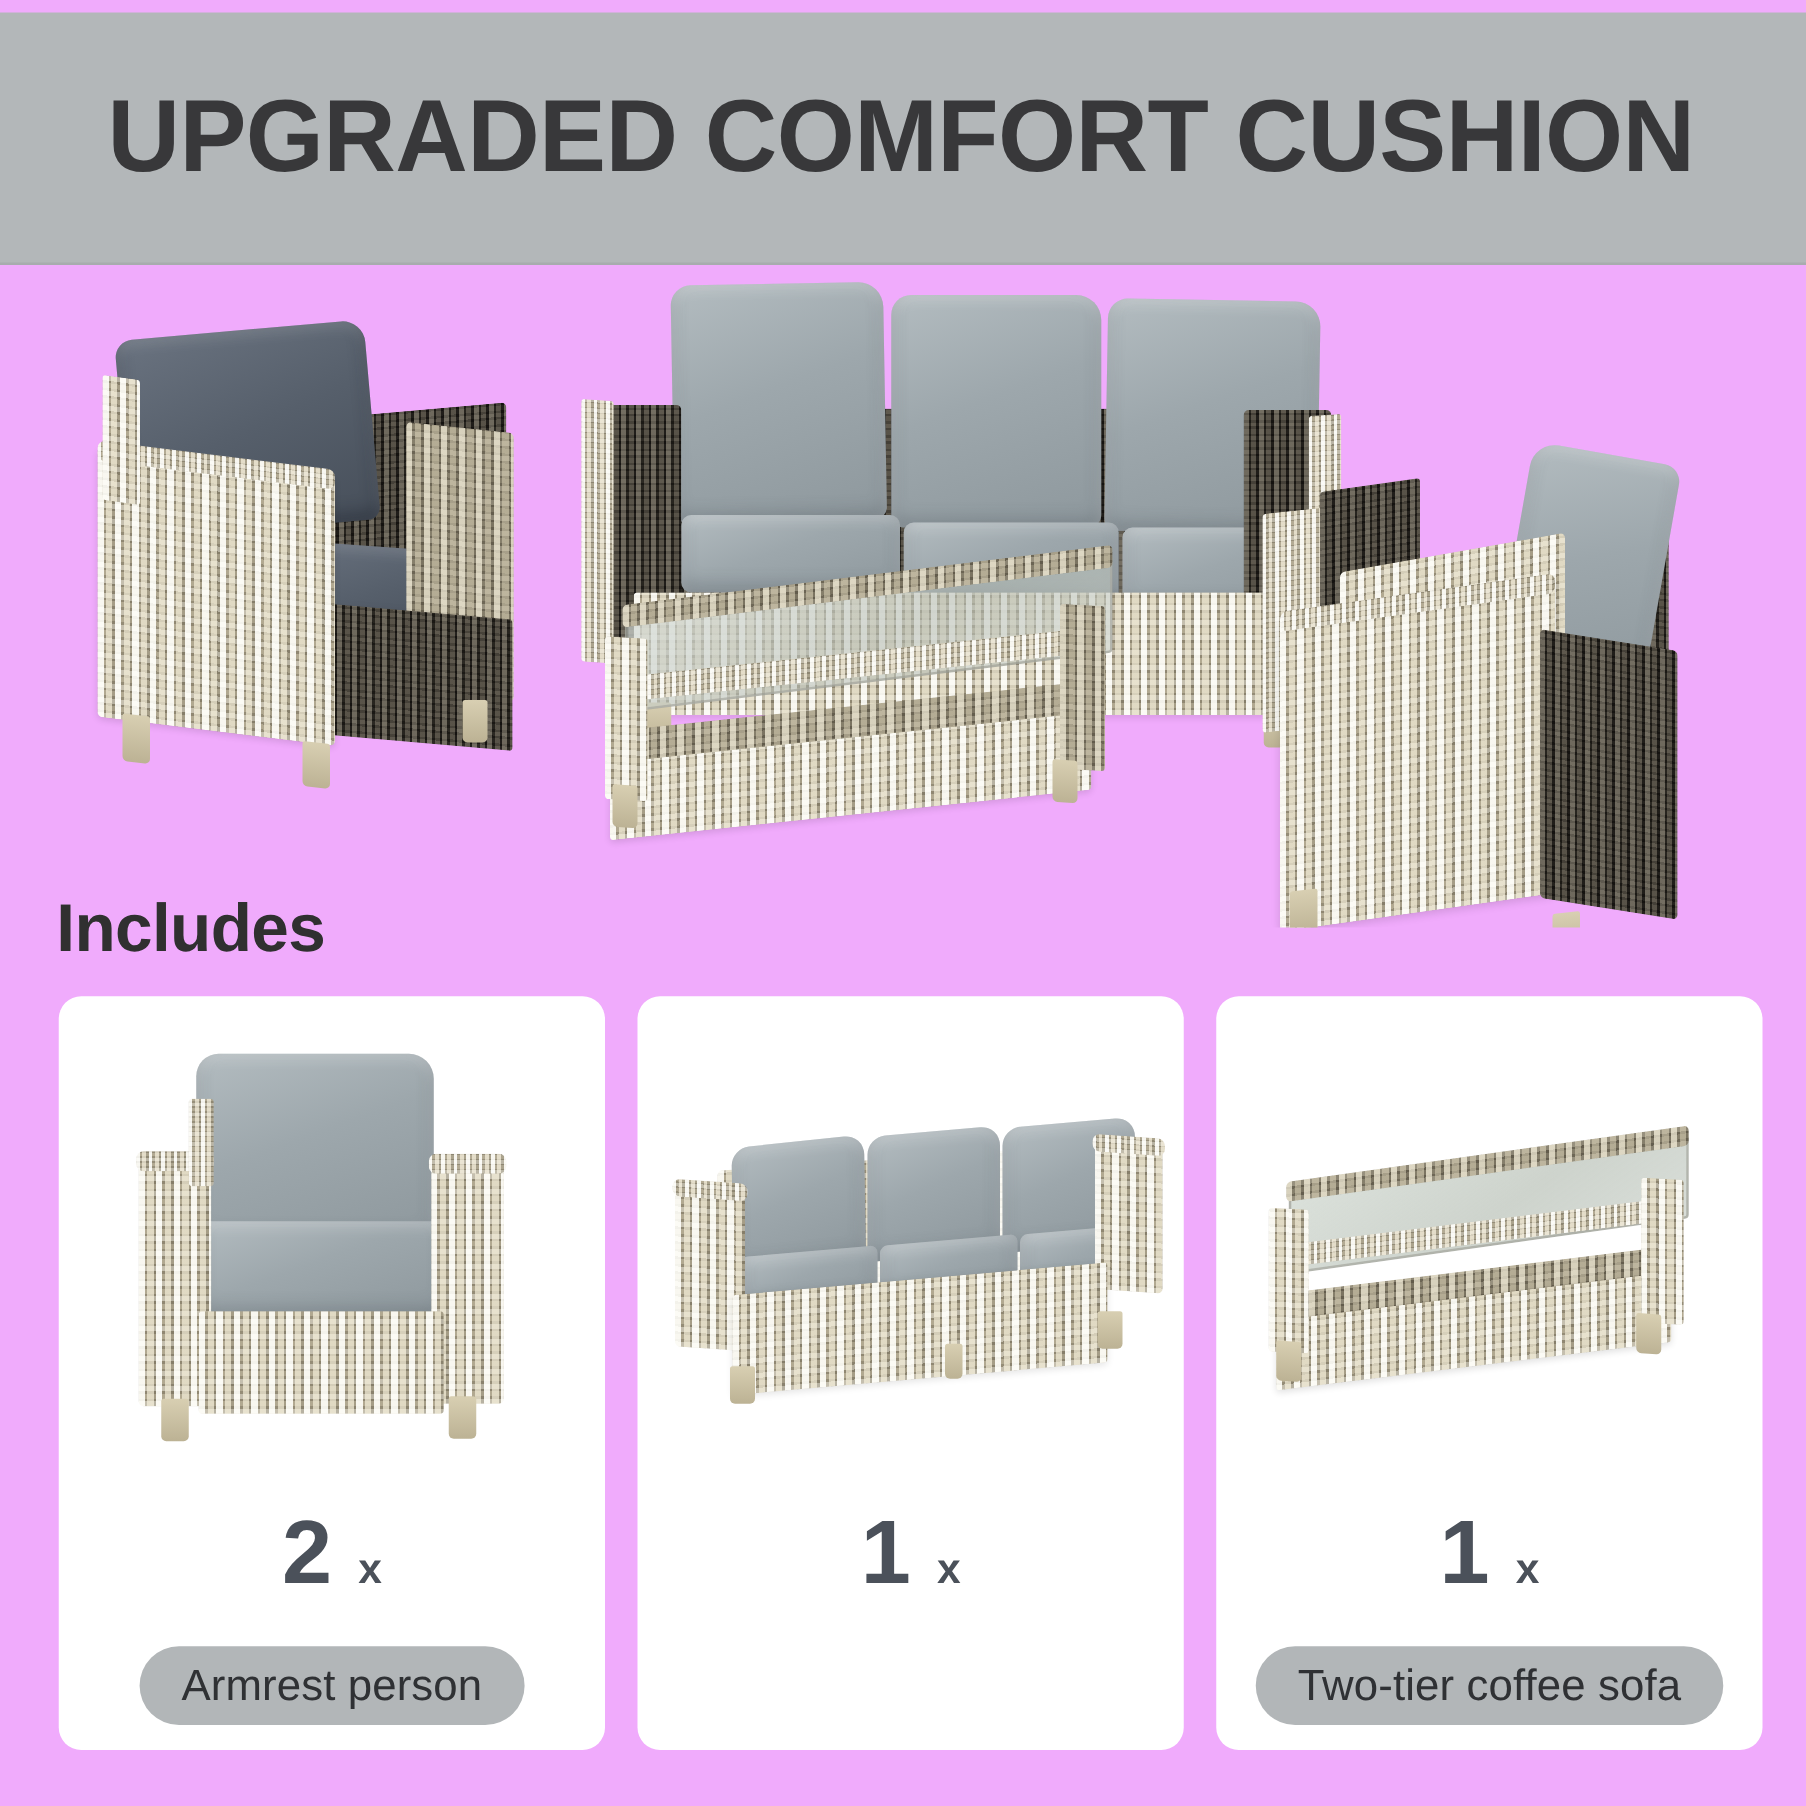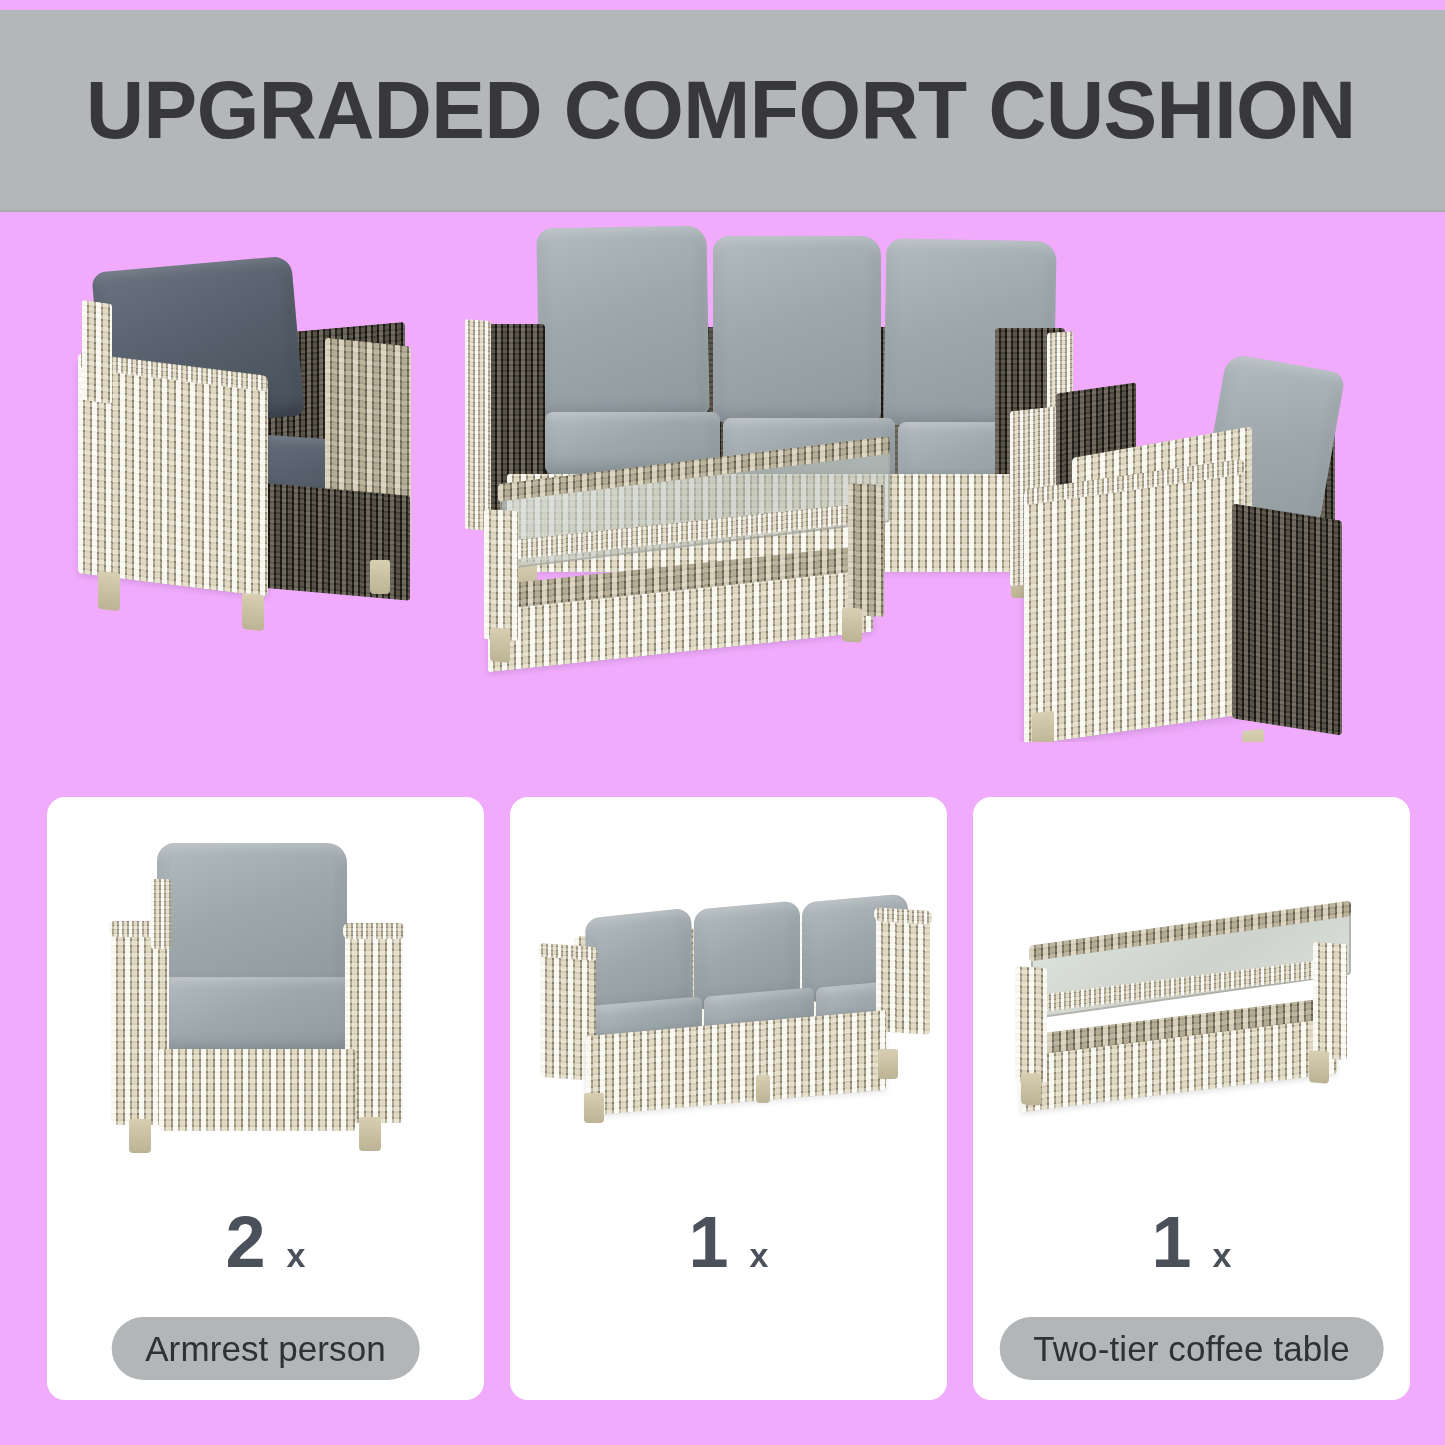--- a/index.html
+++ b/index.html
@@ -294,20 +294,21 @@
       <div class="obj weave-fine-light" style="left:14px; top:112px; width:220px; height:16px; transform:skewY(-8deg); border-radius:6px;"></div>
 
       <div class="obj weave-dark" style="left:222px; top:150px; width:110px; height:215px; transform:skewY(9deg); border-radius:4px;"></div>
 
       <div class="obj leg" style="left:22px; top:350px; width:22px; height:36px; transform:skewY(-6deg);"></div>
       <div class="obj leg" style="left:232px; top:368px; width:22px; height:36px; transform:skewY(-6deg);"></div>
     </div>
 
   </div>
 
+  <div id="includes-title">Includes</div>
 
   <div id="cards">
 
     <div class="card">
       <div class="card-figure">
         <div class="obj" style="left:60px; top:30px; width:300px; height:340px;">
 
           <div class="obj weave-dark" style="left:60px; top:110px; width:185px; height:175px; border-radius:3px;"></div>
 
           <div class="obj cushion-lt" style="left:50px; top:16px; width:190px; height:150px; border-radius:18px 20px 10px 10px;"></div>
@@ -389,19 +390,19 @@
           <div class="obj weave-light" style="left:318px; top:16px; width:34px; height:116px; transform:skewY(3deg); border-radius:3px;"></div>
 
           <div class="obj leg" style="left:26px; top:146px; width:20px; height:32px; transform:skewY(4deg);"></div>
           <div class="obj leg" style="left:314px; top:124px; width:20px; height:32px; transform:skewY(4deg);"></div>
         </div>
       </div>
       <div class="card-count">
         <span class="count-num">1</span><span class="count-x">x</span>
       </div>
       <div class="card-pill">
-        <span class="pill-text">Two-tier coffee table</span>
+        <span class="pill-text">Two-tier coffee sofa</span>
       </div>
     </div>
 
   </div>
 
 </div>
 
 </body></html>

